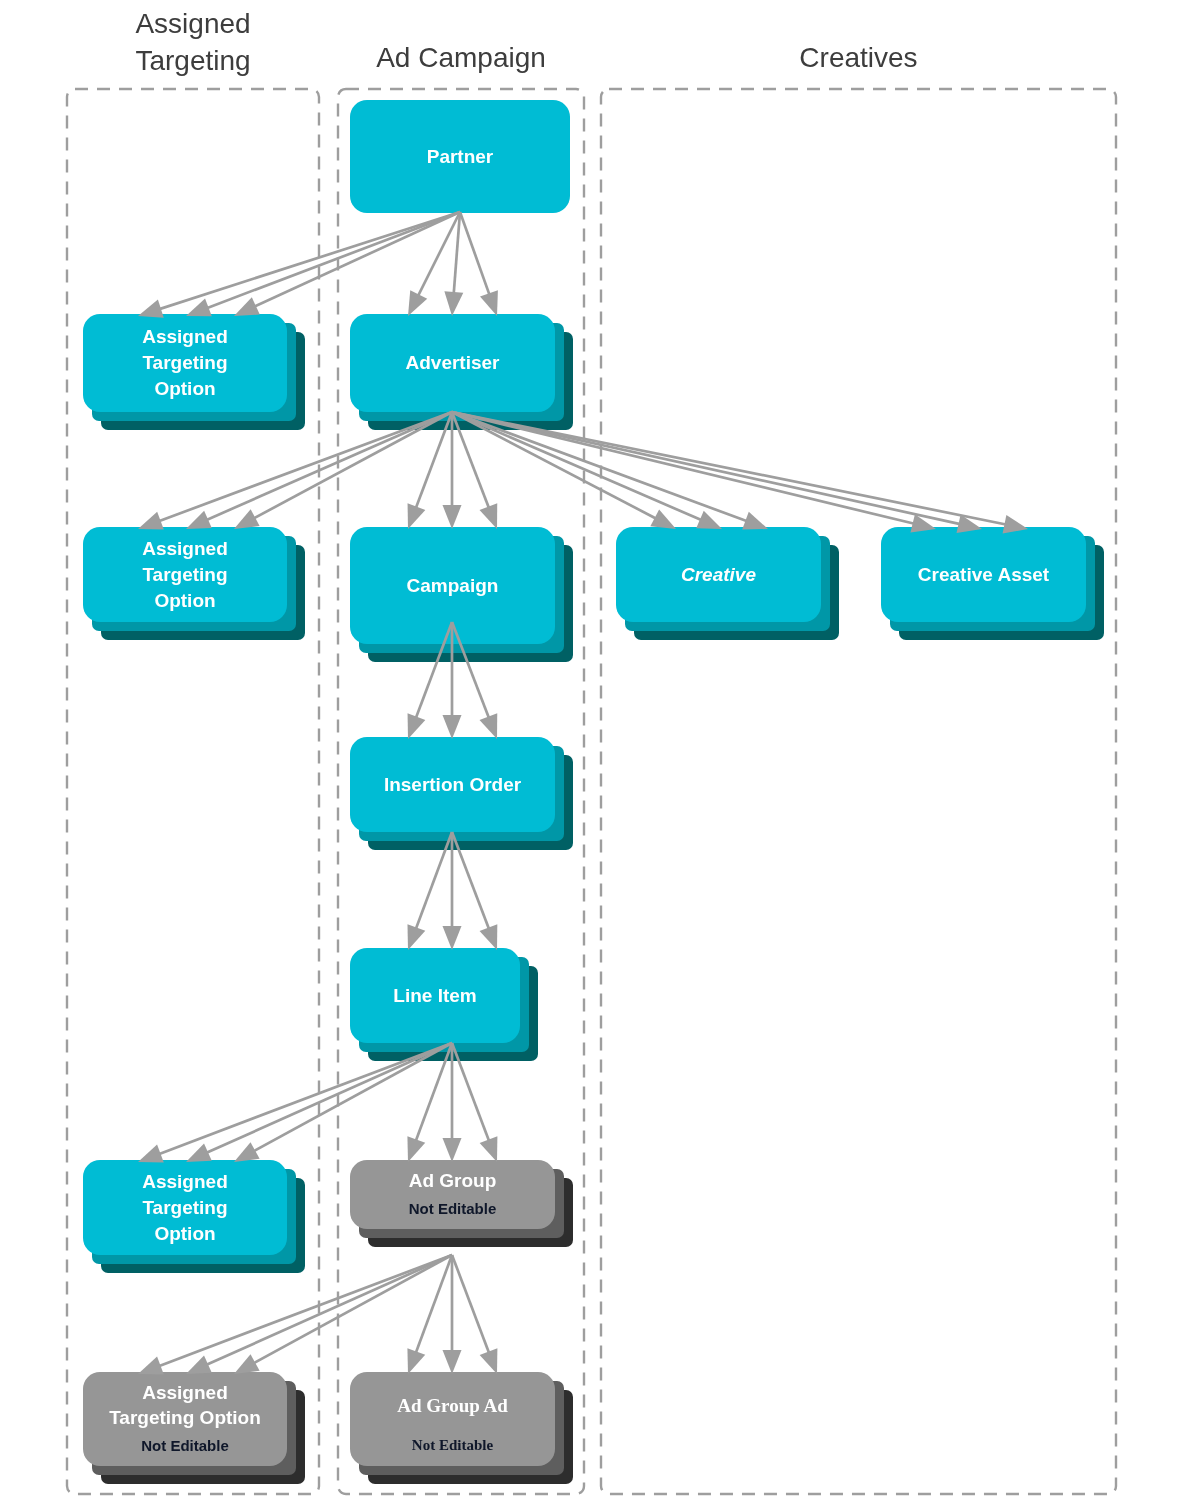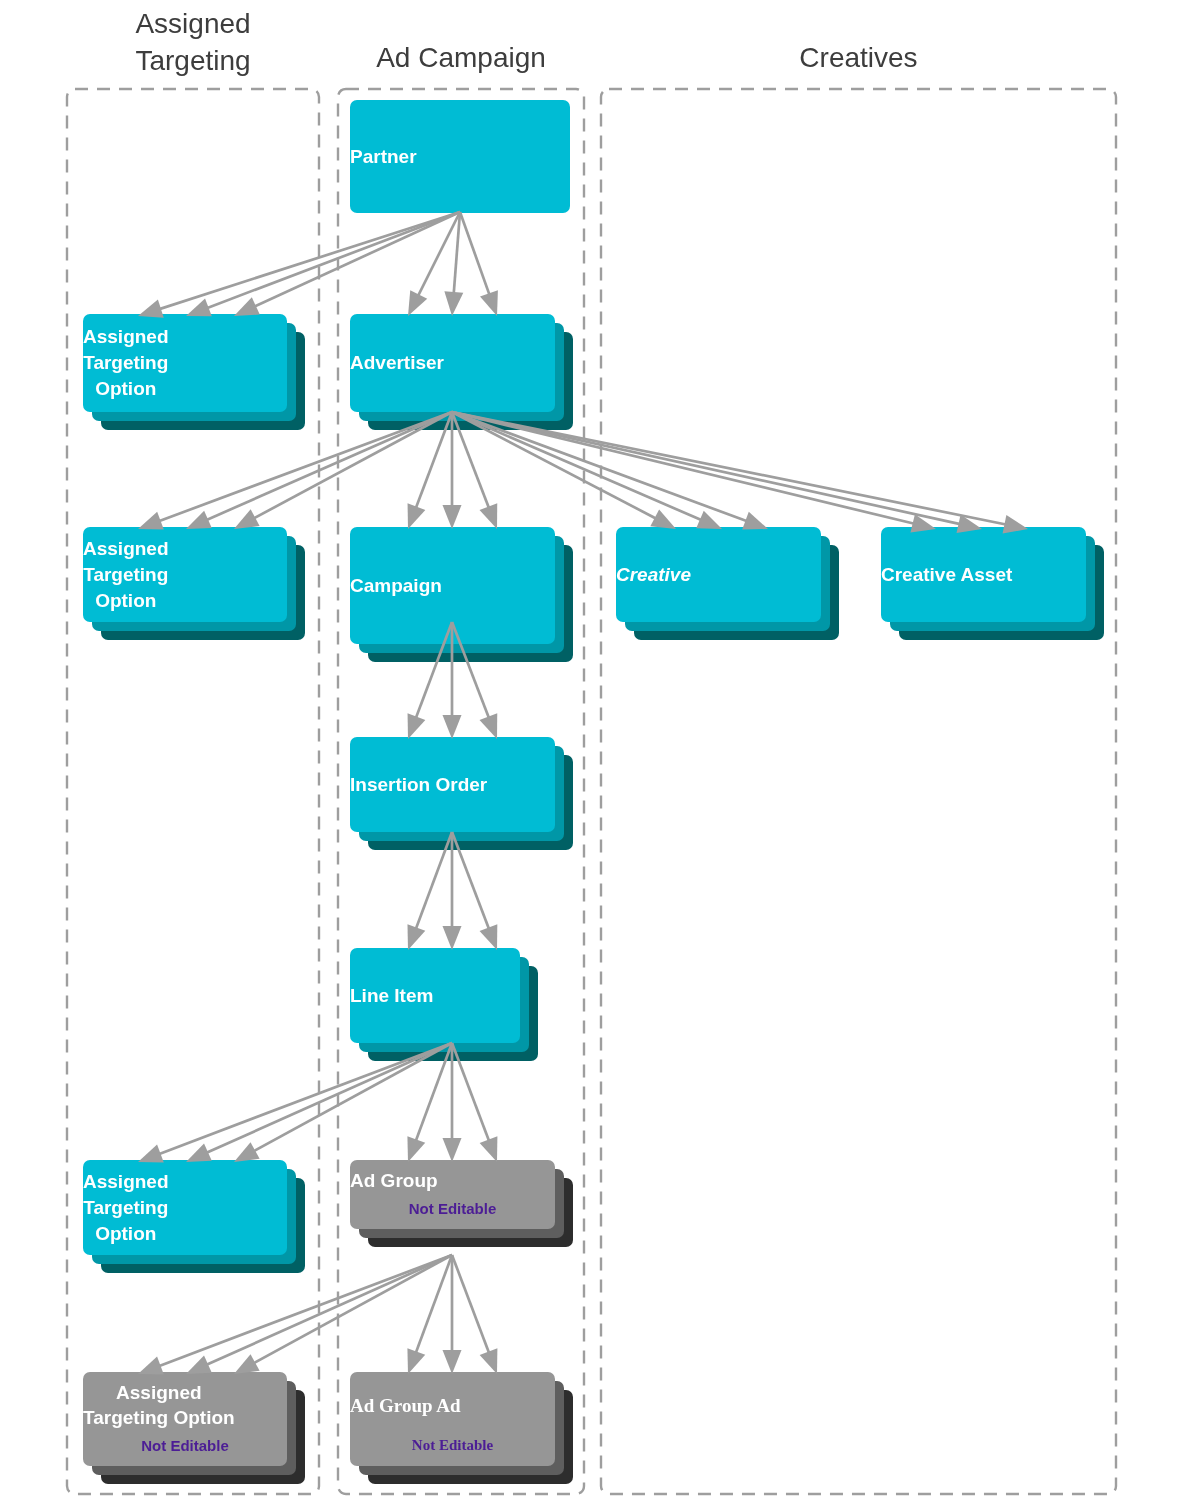--- a/index.html
+++ b/index.html
@@ -37,22 +37,22 @@
   .hdr-left{left:66px;width:254px;top:5px;}
   .hdr-mid{left:337px;width:248px;top:39px;}
   .hdr-right{left:600px;width:517px;top:39px;}
 
   .node{position:absolute;z-index:2;}
   .node .layer{position:absolute;left:0;top:0;width:100%;height:100%;border-radius:7px;}
   .node .l2{transform:translate(9px,9px);}
   .node .l3{transform:translate(18px,18px);}
   .node .face{
     position:absolute;left:0;top:0;width:100%;height:100%;
-    border-radius:7px;
-    display:flex;align-items:center;justify-content:flex-start;
+    border-radius:17px;
+    display:flex;align-items:center;justify-content:center;
     text-align:center;
   }
   .cyan .face{background:var(--node-cyan,#00BCD4);}
   .cyan .l2{background:var(--node-cyan-mid,#0097A7);}
   .cyan .l3{background:var(--node-cyan-dark,#006064);}
   .gray .face{background:var(--node-gray,#969696);}
   .gray .l2{background:var(--node-gray-mid,#5E5E5E);}
   .gray .l3{background:var(--node-gray-dark,#2D2D2D);}
 
   .label{
@@ -60,21 +60,21 @@
     font-weight:bold;
     font-size:19px;
     line-height:26px;
     white-space:pre-line;
   }
   .has-sub .label{margin-bottom:28px;line-height:25px;}
   .sub{
     position:absolute;
     left:0;right:0;bottom:12px;
     text-align:center;
-    color:#4c1d95;
+    color:#0f172a;
     font-weight:bold;
     font-size:15px;
   }
   .arrow-line{stroke:var(--arrow,#9E9E9E);stroke-width:2.7;fill:none;}
   .arrow-head{fill:var(--arrow,#9E9E9E);stroke:none;}
 
   
   .n-partner{left:350px;top:100px;width:220px;height:113px;}
   .n-ato1{left:83px;top:314px;width:204px;height:98px;}
   .n-advertiser{left:350px;top:314px;width:205px;height:98px;}

